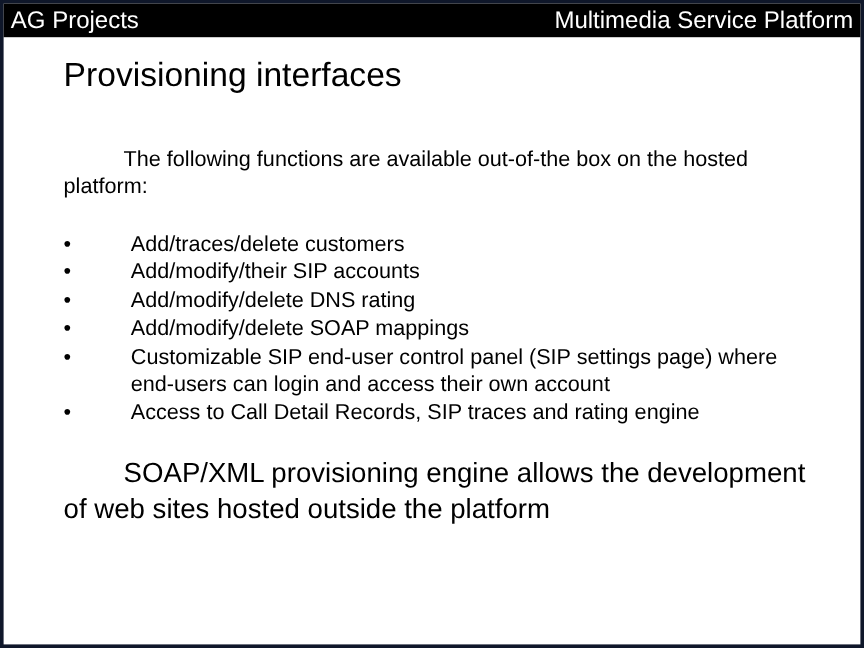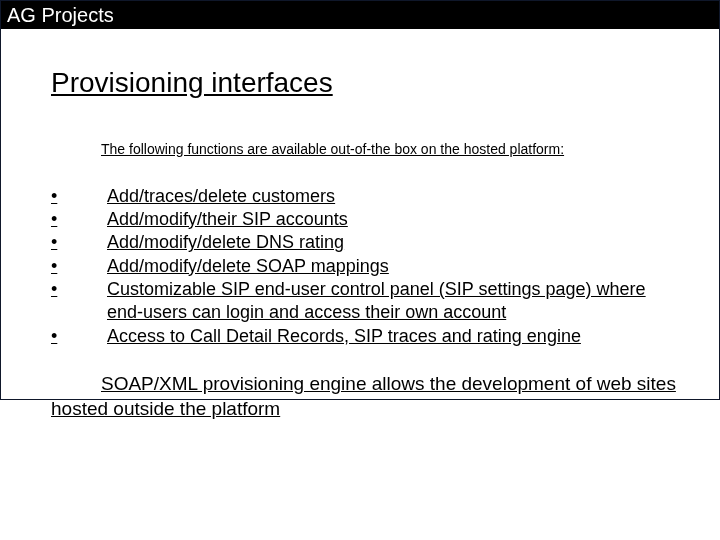--- a/index.html
+++ b/index.html
@@ -1,37 +1,38 @@
 <!DOCTYPE html>
 <html><head>
 <meta charset="utf-8">
 <style>
   * { margin: 0; padding: 0; box-sizing: border-box; }
   html, body { width: 720px; height: 540px; font-family: Arial, Helvetica, sans-serif; background: #fff; color: #000; }
-  .slide { position: relative; width: 720px; height: 400px; border: 1px solid #0f172a; text-decoration: underline; }
+  .slide { position: relative; width: 720px; height: 540px; border: 3px solid #0f172a; }
   .header-bar { background: #000; color: #fff; height: 28px; display: flex; align-items: center; justify-content: space-between; padding: 0 6px 0 6px; font-size: 20px; }
   .header-left { }
   .header-right { }
-  .content { padding: 32px 40px 0 50px; }
+  .content { padding: 10px 40px 0 50px; }
   .title { font-size: 28px; font-weight: 400; margin-bottom: 42px; margin-top: 6px; }
-  .intro { font-size: 14px; line-height: 1.25; margin-bottom: 26px; padding-left: 0; text-indent: 0; }
+  .intro { font-size: 18px; line-height: 1.25; margin-bottom: 26px; padding-left: 0; text-indent: 0; }
   .intro-wrap { padding-left: 50px; text-indent: -50px; }
   .bullets { list-style: none; padding-left: 0; margin-bottom: 24px; }
   .bullets li { font-size: 18px; line-height: 1.3; display: flex; }
   .bullets li .dot { width: 56px; flex: 0 0 56px; }
   .bullets li .txt { flex: 1; }
-  .closing { font-size: 19px; line-height: 1.3; }
+  .closing { font-size: 23px; line-height: 1.3; }
   .closing-wrap { padding-left: 50px; text-indent: -50px; }
 </style>
 </head>
 <body>
 
 <div class="slide">
   <div class="header-bar">
     <span class="header-left">AG Projects</span>
+    <span class="header-right">Multimedia Service Platform</span>
   </div>
   <div class="content">
     <h1 class="title">Provisioning interfaces</h1>
     <p class="intro"><span class="intro-wrap">The following functions are available out-of-the box on the hosted platform:</span></p>
     <ul class="bullets">
       <li>
           <span class="dot">•</span>
           <span class="txt">Add/traces/delete customers</span>
         </li>
       <li>

